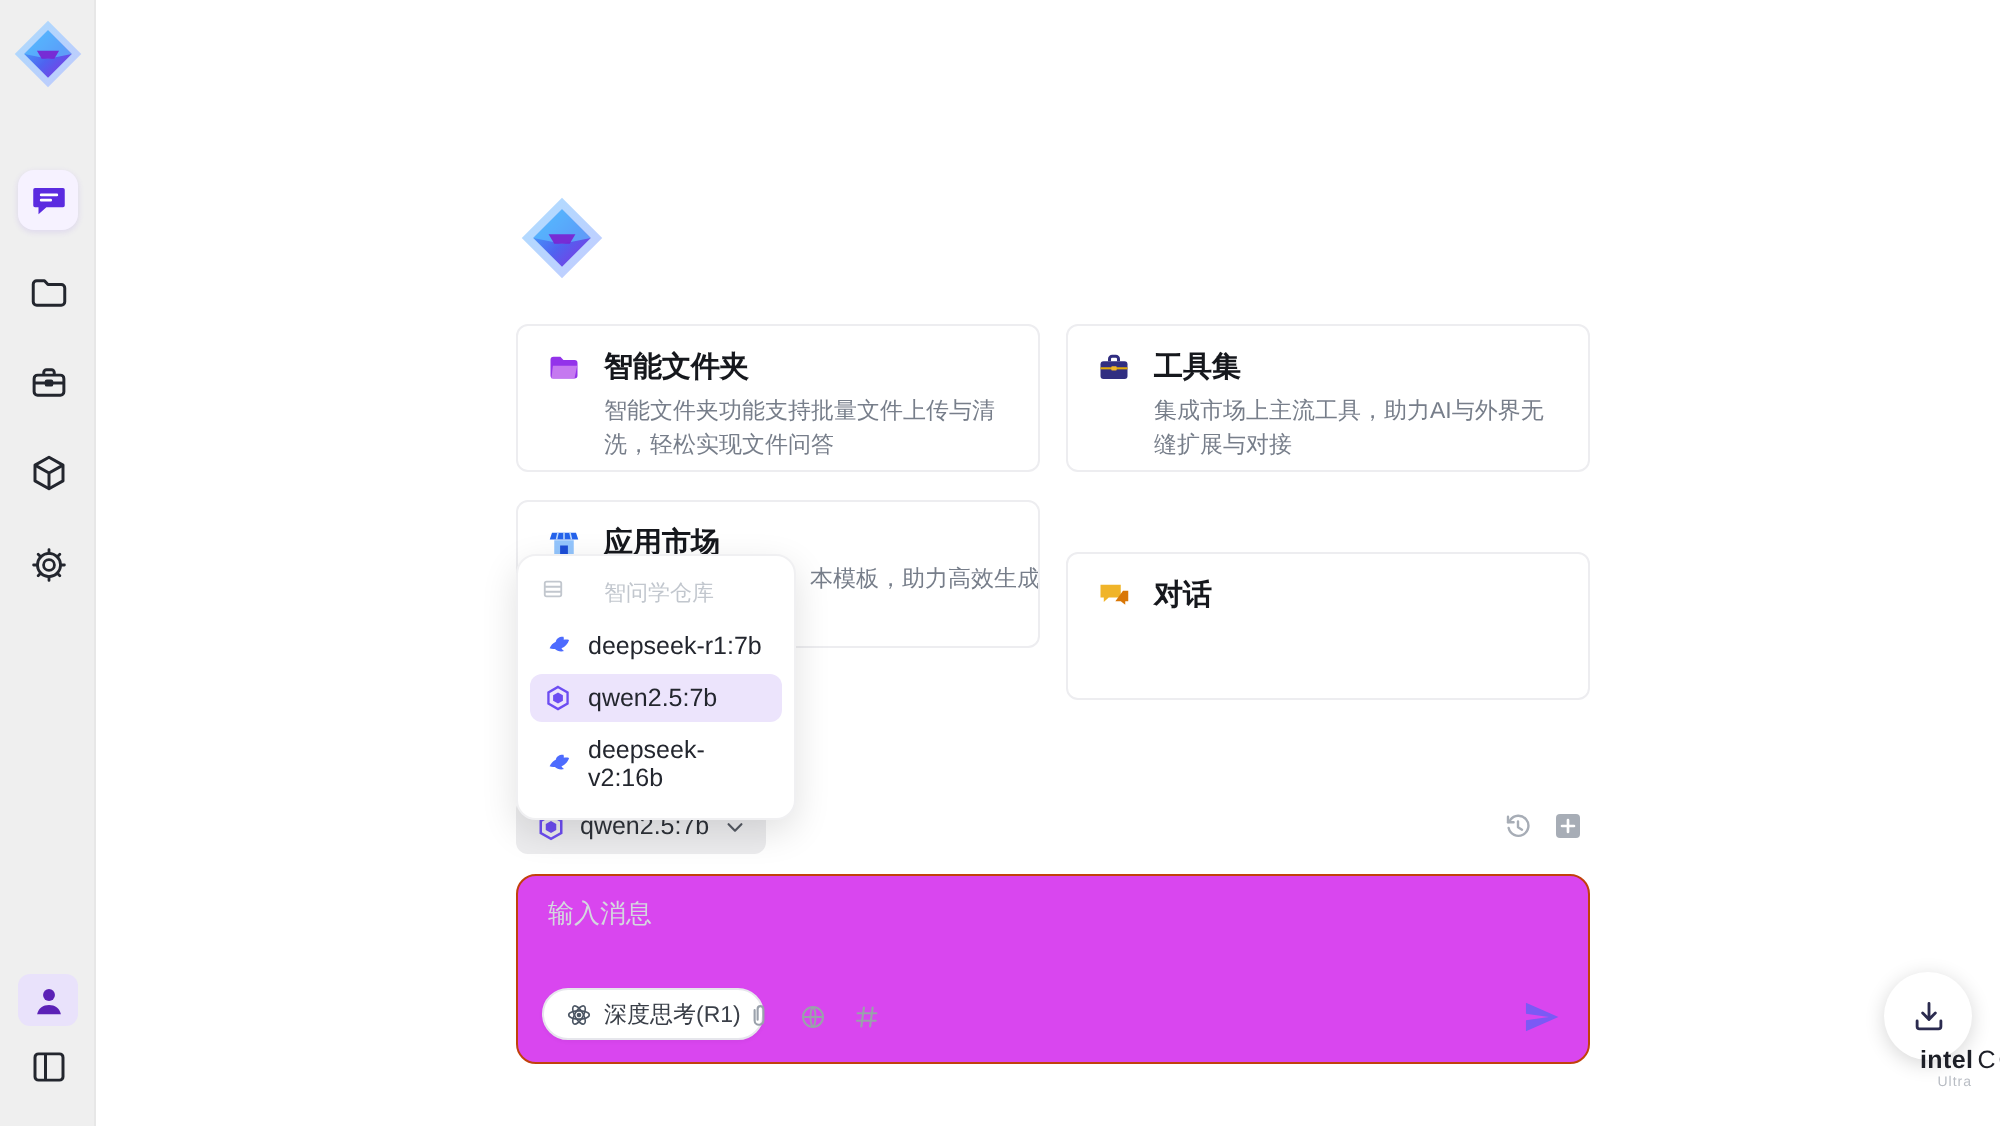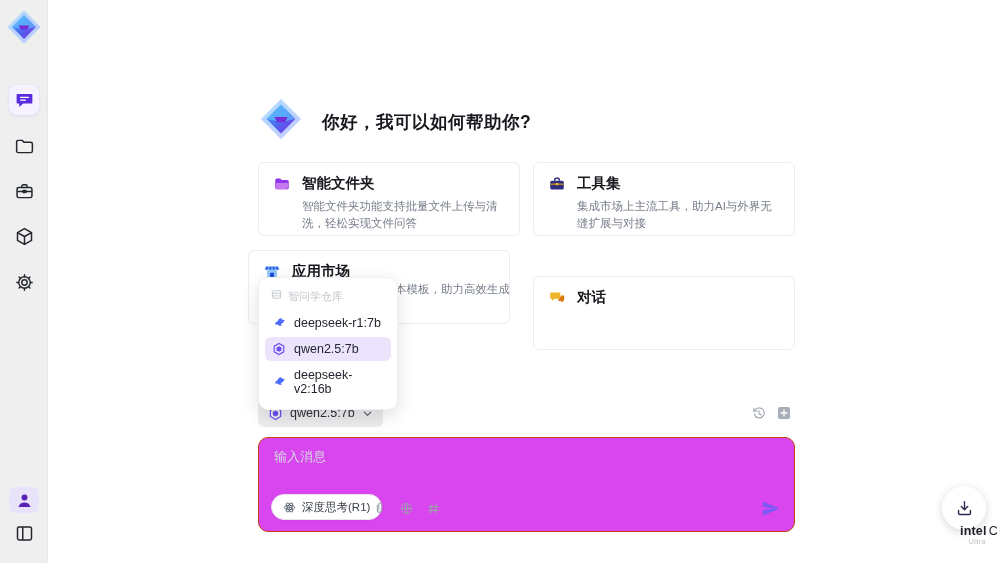--- a/index.html
+++ b/index.html
@@ -22,21 +22,21 @@
   
   .card { position:absolute; width:262px; height:74px; background:#fff; border:1px solid #ededf0; border-radius:6px; padding:11px 14px; cursor:pointer; }
   .card-head { display:flex; align-items:center; gap:11px; }
   .card-head svg { width:18px; height:18px; flex:0 0 auto; }
   .card-title { font-size:14.5px; font-weight:bold; color:#16181d; }
   .card-desc { margin-top:5px; margin-left:29px; font-size:11.5px; line-height:1.45; color:#777e8a; }
   .card-desc-frag { position:absolute; left:146px; top:31px; width:114px; overflow:hidden; white-space:nowrap; font-size:11.5px; color:#777e8a; }
 
   
   .dropdown { position:absolute; left:258px; top:277px; width:140px; background:#fff; border:1px solid #f0f0f2; border-radius:10px; box-shadow:0 6px 18px rgba(0,0,0,.12); padding:6px; z-index:5; }
-  .dd-header { display:flex; gap:6px; padding:5px 6px 7px; font-size:11px; color:#c2c7ce; }
+  .dd-header { display:flex; gap:20px; padding:5px 6px 7px; font-size:11px; color:#c2c7ce; }
   .dd-header svg { width:11px; height:11px; color:#c2c7ce; }
   .dd-item { display:flex; align-items:center; gap:8px; padding:5px 7px; border-radius:6px; font-size:12.5px; color:#23262e; cursor:pointer; margin-bottom:2px; }
   .dd-item svg { width:14px; height:14px; flex:0 0 auto; }
   .dd-item.selected { background:#ece4fc; }
 
   
   .model-btn { position:absolute; left:258px; top:399px; height:28px; display:flex; align-items:center; gap:7px; padding:0 10px; background:#ececee; border-radius:6px; cursor:pointer; }
   .model-btn svg.logo { width:15px; height:15px; }
   .model-btn .lbl { font-size:12.5px; color:#2d3138; }
   .model-btn svg.chev { width:11px; height:11px; color:#555a63; }
@@ -145,21 +145,20 @@
   </aside>
 
   <div class="greeting-logo">
     <svg viewBox="0 0 48 48">
       <polygon points="24,3 45,24 24,45 3,24" fill="url(#gemA)" opacity=".85"></polygon>
       <polygon points="24,9 39,24 24,39 9,24" fill="url(#gemB)"></polygon>
       <polygon points="24,9 39,24 24,27 9,24" fill="#5fc4ff" opacity=".65"></polygon>
       <polygon points="17,22 31,22 28,27 20,27" fill="#7a1fd0" opacity=".9"></polygon>
     </svg>
   </div>
-  <h1 class="greeting-text">你好，我可以如何帮助你?</h1>
 
   <div class="card" style="left:533px; top:162px;">
     <div class="card-head">
       <svg viewBox="0 0 24 24">
         <path d="M9 7.5V6a1.8 1.8 0 0 1 1.8-1.8h2.4A1.8 1.8 0 0 1 15 6v1.5" fill="none" stroke="#312e81" stroke-width="2"></path>
         <rect x="3" y="7.5" width="18" height="11.8" rx="2" fill="#312e81"></rect>
         <path d="M3 12.2h18" stroke="#e0a90a" stroke-width="1.4"></path>
         <rect x="10.2" y="10.8" width="3.6" height="2.8" rx=".5" fill="#f0b429"></rect>
       </svg>
       <span class="card-title">工具集</span>
@@ -171,21 +170,21 @@
     <div class="card-head">
       <svg viewBox="0 0 24 24">
         <path d="M3 6.5a2 2 0 0 1 2-2h4.6l2 2.2H19a2 2 0 0 1 2 2V17a2 2 0 0 1-2 2H5a2 2 0 0 1-2-2z" fill="#9333ea"></path>
         <path d="M4.6 10.5h16.2L19 19H3.6z" fill="#c579f0"></path>
       </svg>
       <span class="card-title">智能文件夹</span>
     </div>
     <div class="card-desc">智能文件夹功能支持批量文件上传与清洗，轻松实现文件问答</div>
   </div>
 
-  <div class="card" style="left:248px; top:250px;">
+  <div class="card" style="left:258px; top:250px;">
     <div class="card-head">
       <svg viewBox="0 0 24 24">
         <path d="M5.5 9.5h13V20h-13z" fill="#93c5fd"></path>
         <path d="M4 4.5h16L21.5 9h-19z" fill="#2563eb"></path>
         <path d="M8 4.5L7 9M12 4.5V9M16 4.5L17 9" stroke="#bfdbfe" stroke-width="1"></path>
         <rect x="9.4" y="13" width="5.2" height="7" fill="#1d4ed8"></rect>
       </svg>
       <span class="card-title">应用市场</span>
     </div>
     <div class="card-desc-frag">本模板，助力高效生成多</div>

